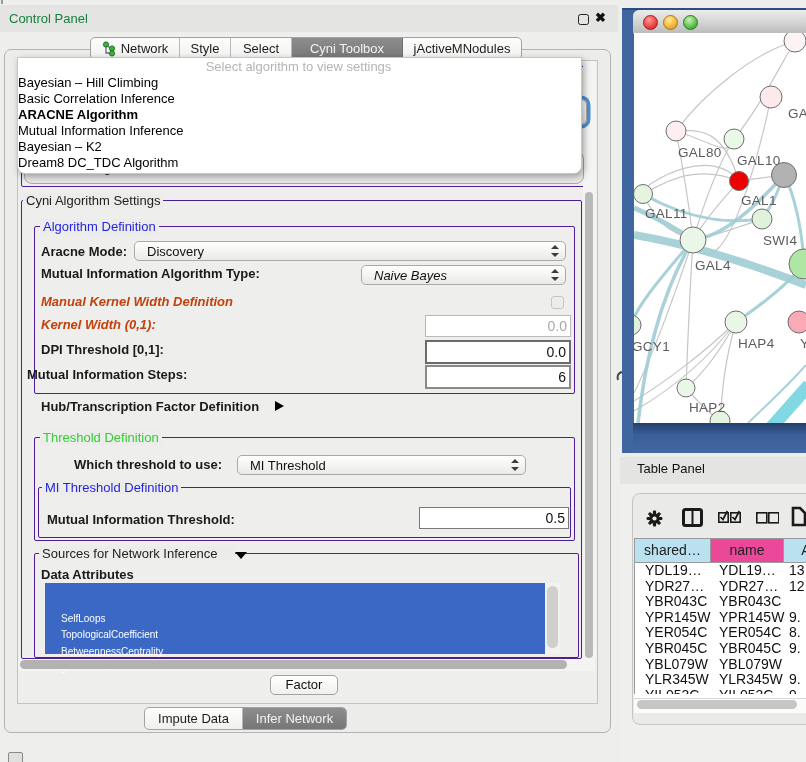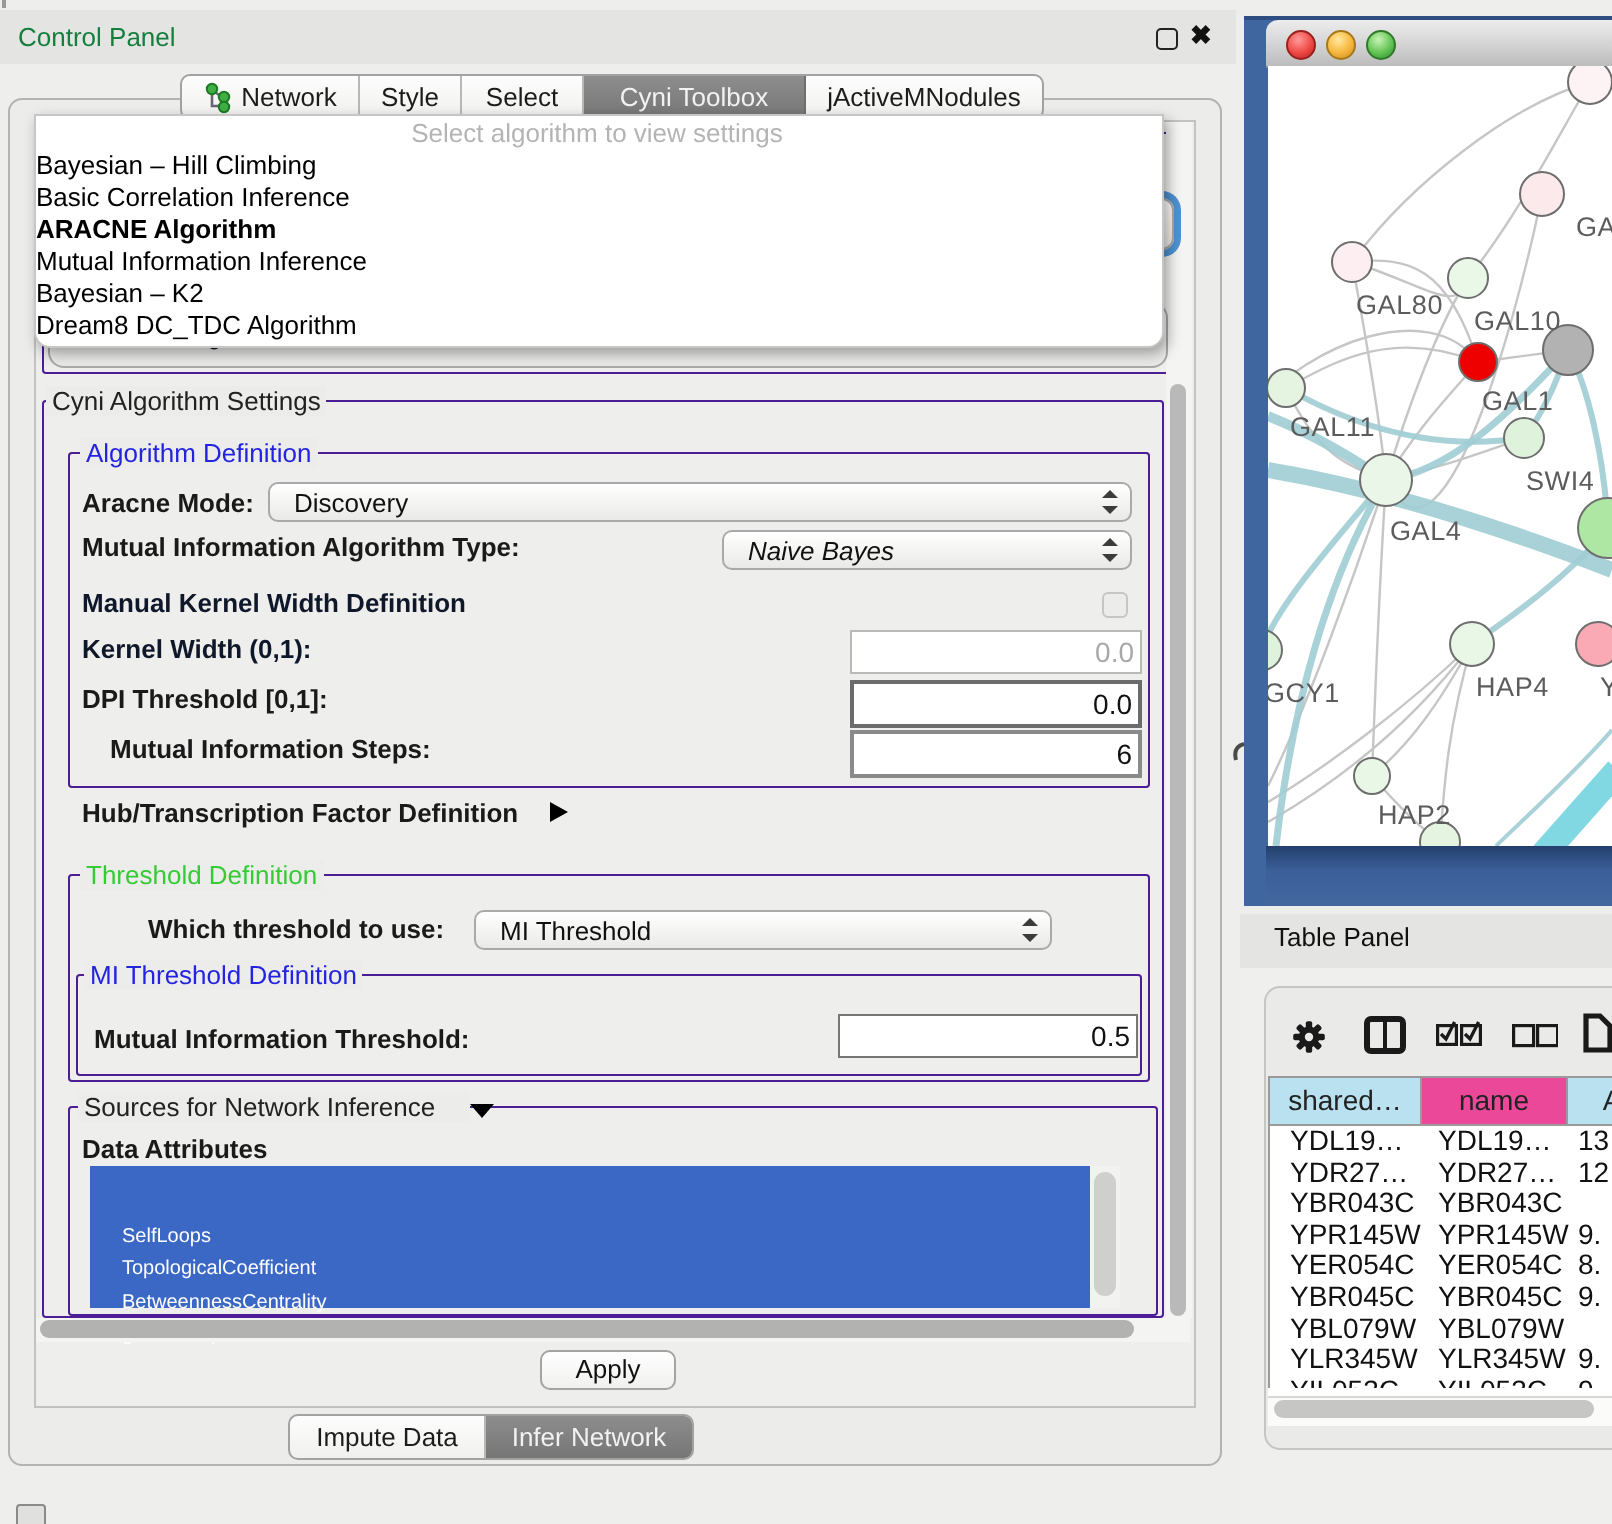--- a/index.html
+++ b/index.html
@@ -12,21 +12,21 @@
   background:linear-gradient(#ffffff,#f2f2f0 60%,#e9e9e7);
   font-size:13px;color:#111;}
 .combo .ar{position:absolute;right:6px;top:50%;margin-top:-7px;width:8px;height:14px;}
 .ar:before,.ar:after{content:"";position:absolute;left:0;border-left:4px solid transparent;border-right:4px solid transparent;}
 .ar:before{top:1px;border-bottom:4.5px solid #3c3c3c;}
 .ar:after{bottom:1px;border-top:4.5px solid #3c3c3c;}
 .field{position:absolute;background:#fff;font-size:14px;color:#111;text-align:right;}
 .grp{position:absolute;border:1px solid #4c1d95;border-radius:2px;}
 .gtitle{position:absolute;top:-8px;background:#ececea;padding:0 3px;font-size:13px;color:#222;line-height:15px;}
 .lbl{position:absolute;font-size:13px;color:#1a1a1a;white-space:nowrap;}
-.lbl.gray{color:#0f172a;}
+.lbl.gray{color:#c2410c;font-style:italic;}
 .seg{position:absolute;display:flex;height:21px;border:1px solid #a2a2a2;border-radius:5px;
   background:linear-gradient(#fdfdfd,#f0f0ee);overflow:hidden;
   font-size:13px;color:#1c1c1c;}
 .seg .s{display:flex;align-items:center;justify-content:center;border-right:1px solid #b8b8b8;white-space:nowrap;}
 .seg .s:last-child{border-right:none;}
 .seg .sel{background:linear-gradient(#8d8d8d,#767676);color:#f2f2f2;border-right-color:#6e6e6e;}
 </style>
 </head>
 <body>
 
@@ -95,21 +95,21 @@
 <div class="combo" style="left:361px;top:265px;width:203px;height:18px;font-style:italic;">
     <span class="ar"></span>
   <div class="ab" style="left:12px;top:2px;">Naive Bayes</div>
   </div>
 <div class="lbl bold gray" style="left:41px;top:294px;">Manual Kernel Width Definition</div>
 <div class="ab" style="left:551px;top:296px;width:11px;height:11px;background:#ececea;border:1px solid #c6c6c4;border-radius:3px;"></div>
 <div class="lbl bold gray" style="left:41px;top:317px;">Kernel Width (0,1):</div>
 <div class="field" style="left:425px;top:315px;width:141px;height:20px;border:1px solid #b9b9b7;color:#a8a8a8;padding-right:3px;line-height:20px;">0.0</div>
 <div class="lbl bold" style="left:41px;top:342px;">DPI Threshold [0,1]:</div>
 <div class="field" style="left:425px;top:340px;width:139px;height:20px;border:2px solid #6b6b6b;padding-right:3px;line-height:20px;">0.0</div>
-<div class="lbl bold" style="left:55px;top:367px;">Mutual Information Steps:</div>
+<div class="lbl bold" style="left:27px;top:367px;">Mutual Information Steps:</div>
 <div class="field" style="left:425px;top:365px;width:139px;height:20px;border:2px solid #8a8a8a;padding-right:3px;line-height:20px;">6</div>
 
 <div class="lbl bold" style="left:41px;top:399px;">Hub/Transcription Factor Definition</div>
 <div class="ab" style="left:275px;top:401px;width:0;height:0;border-top:5.5px solid transparent;border-bottom:5.5px solid transparent;border-left:9.5px solid #000;"></div>
 
 <div class="grp" style="left:34px;top:437px;width:539px;height:102px;">
   <span class="gtitle" style="left:5px;color:#35cb35;">Threshold Definition</span>
 </div>
 <div class="lbl bold" style="left:74px;top:457px;">Which threshold to use:</div>
 <div class="combo" style="left:237px;top:455px;width:287px;height:18px;">
@@ -130,21 +130,21 @@
 <div class="lbl bold" style="left:41px;top:567px;">Data Attributes</div>
 
 <div class="ab" style="left:45px;top:583px;width:500px;height:71px;background:#3b68c5;"></div>
 <div class="ab" style="left:61px;top:611px;font-size:10px;color:#fff;line-height:16.3px;">SelfLoops<br>TopologicalCoefficient<br>BetweennessCentrality<br>gal4RGexp</div>
 <div class="ab" style="left:545px;top:583px;width:15px;height:71px;background:#f2f2f0;"></div>
 <div class="ab" style="left:547px;top:586px;width:11px;height:62px;background:#cfcfcd;border-radius:6px;"></div>
 
 <div class="ab" style="left:18px;top:659px;width:577px;height:12px;background:#f4f4f2;"></div>
 <div class="ab" style="left:20px;top:660px;width:547px;height:9px;background:#b2b2b0;border-radius:5px;"></div>
 
-<div class="ab" style="left:270px;top:675px;width:66px;height:18px;border:1px solid #a3a3a1;border-radius:5px;background:linear-gradient(#ffffff,#f0f0ee);text-align:center;font-size:13px;line-height:18px;color:#111;">Apply</div>
+<div class="ab" style="left:270px;top:675px;width:66px;height:18px;border:1px solid #a3a3a1;border-radius:5px;background:linear-gradient(#ffffff,#f0f0ee);text-align:center;font-size:13px;line-height:18px;color:#111;">Factor</div>
 
 <div class="seg" style="left:144px;top:707px;">
   <div class="s" style="width:97px;">Impute Data</div>
   <div class="s sel" style="width:103px;">Infer Network</div>
 </div>
 
 <div class="ab" style="left:8px;top:752px;width:13px;height:12px;border:1px solid #8a8a8a;background:#e0e0de;border-radius:2px;"></div>
 
 <div class="ab" style="left:622px;top:8px;width:184px;height:445px;background:linear-gradient(#2e4d80,#2e4d80 2px,#40669f 2px);"></div>
 <div class="ab" style="left:633px;top:423px;width:173px;height:30px;background:linear-gradient(#243f6d,#3b5f99 40%,#43679f);"></div>

